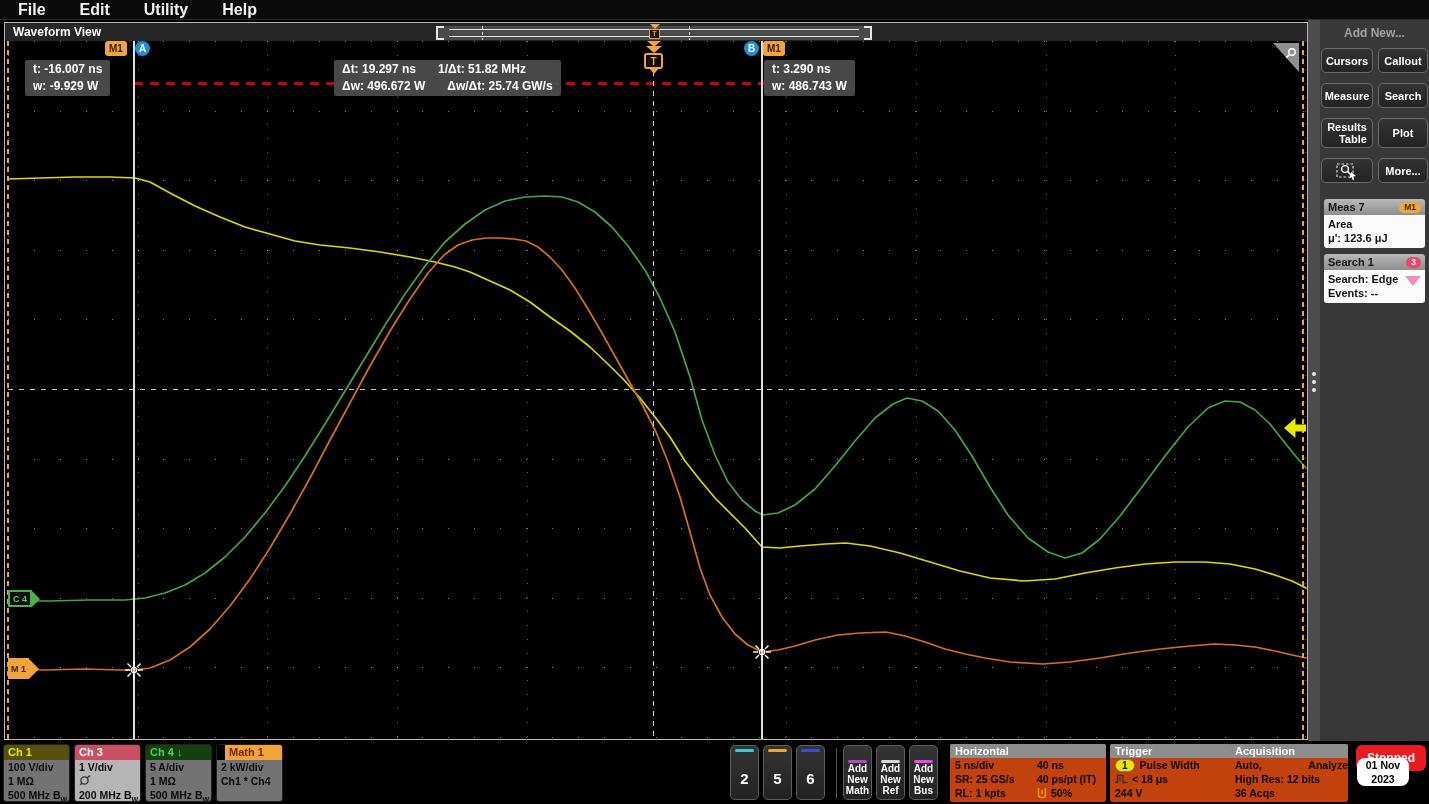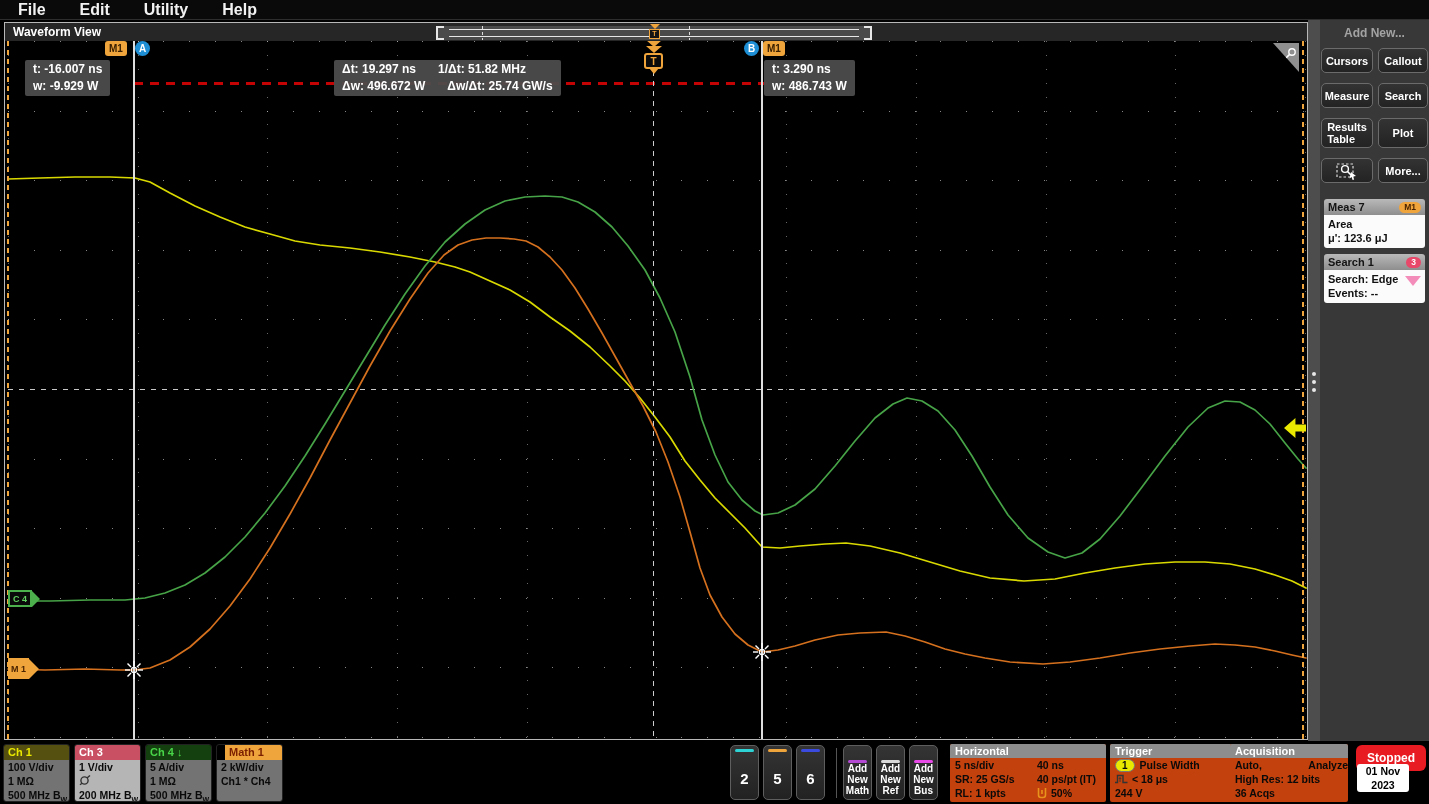--- a/index.html
+++ b/index.html
@@ -61,21 +61,21 @@
 
   
   .splitter{position:absolute;left:1308px;top:20px;width:12px;height:721px;background:#4d4d4d}
   .grip{position:absolute;left:4px;top:352px}
   .grip i{display:block;width:4px;height:4px;border-radius:50%;background:#e8e8e8;margin-bottom:4px}
 
   
   .rpanel{position:absolute;left:1320px;top:20px;width:109px;height:721px;background:#383838;padding:4px 2px 0 2px}
   .rp-head{text-align:center;color:#a3a3a3;font-size:12px;font-weight:bold;margin:2px 0 8px}
   .rp-grid{display:grid;grid-template-columns:52px 50px;gap:10px 5px;justify-content:center}
-  .rp-btn{background:linear-gradient(#333,#232323);border:1px solid #6b6b6b;border-radius:5px;color:#fff;font-size:11px;font-weight:bold;min-height:25px;display:flex;align-items:center;justify-content:center;text-align:left;white-space:pre-line;line-height:12px;padding:2px 12px;cursor:pointer}
+  .rp-btn{background:linear-gradient(#333,#232323);border:1px solid #6b6b6b;border-radius:5px;color:#fff;font-size:11px;font-weight:bold;min-height:25px;display:flex;align-items:center;justify-content:center;text-align:right;white-space:pre-line;line-height:12px;padding:2px 12px;cursor:pointer}
   .card{margin:6px 2px 0;border-radius:3px;overflow:hidden}
   .card-h{height:16px;background:linear-gradient(#b9b9b9,#8e8e8e);display:flex;align-items:center;justify-content:space-between;padding:0 4px;font-size:11px;font-weight:bold;color:#141414}
   .pill{border-radius:8px;font-size:8.5px;font-weight:bold;padding:0 5px;line-height:11px}
   .pill.m1{background:#f0a43c;color:#4a2500}
   .pill.s1{background:#e8486a;color:#fff}
   .card-b{background:#fbfbfb;padding:2px 4px 3px;font-size:11px;font-weight:bold;color:#111;line-height:14px;position:relative}
   .tri-pink{position:absolute;right:4px;top:6px;width:0;height:0;border-left:8px solid transparent;border-right:8px solid transparent;border-top:10px solid #f48cba}
 
   
   .bottombar{position:absolute;left:0;top:742px;width:1429px;height:62px;background:#000}
@@ -87,21 +87,21 @@
   .scbtn .stripe,.addbtn .stripe{height:3px;border-radius:2px;margin:3px 4px 0}
   .scbtn .n{font-size:15px;font-weight:bold;margin-top:18px}
   .addbtn{position:absolute;top:3px;width:29px;height:55px;background:linear-gradient(#343434,#222);border:1px solid #5e5e5e;border-radius:5px;color:#fff;text-align:center;font-size:10px;font-weight:bold;line-height:11px;white-space:pre-line;cursor:pointer}
   .vsep{position:absolute;left:836px;top:6px;width:1px;height:50px;background:#555}
   .gpanel{position:absolute;top:2px;height:58px;background:#c2410c;border-radius:2px;overflow:hidden;cursor:pointer}
   .gpanel .hd{height:14px;background:#8d8d8d;color:#fff;font-size:11px;font-weight:bold;line-height:14px;padding-left:5px}
   .gpanel .rw{display:flex;font-size:10.5px;font-weight:bold;color:#0a0a0a;line-height:14px;padding-left:5px;align-items:center}
   .gpanel .c1{width:82px}
   .trig-pill{background:#e8e800;border:1px solid #777;border-radius:8px;padding:0 6px;font-size:10px;line-height:11px;margin-right:5px}
   .stopped{position:absolute;left:1356px;top:3px;width:70px;height:26px;background:#e81a22;border:none;border-radius:6px;color:#fff;font-size:12px;font-weight:bold;cursor:pointer}
-  .datetime{position:absolute;left:1357px;top:22px;width:52px;height:28px;background:#fff;border-radius:3px;color:#000;font-size:10.5px;font-weight:bold;text-align:center;line-height:14px}
+  .datetime{position:absolute;left:1357px;top:16px;width:52px;height:28px;background:#fff;border-radius:8px;color:#000;font-size:10.5px;font-weight:bold;text-align:center;line-height:14px}
   .icon-inline{display:inline-block;vertical-align:-1px;margin-right:4px}
 </style>
 </head>
 <body>
 
 <div class="app">
 
   <div class="menubar">
     <span>File</span>
     <span>Edit</span>

